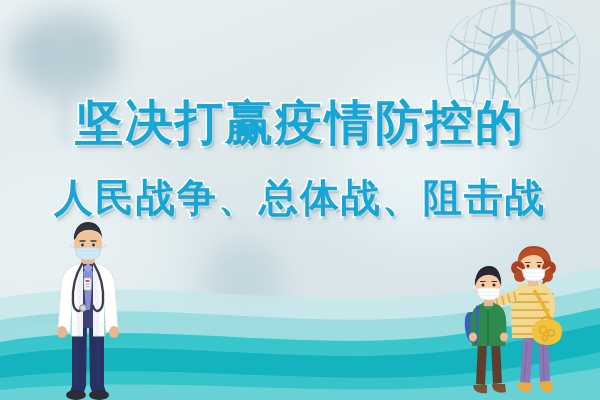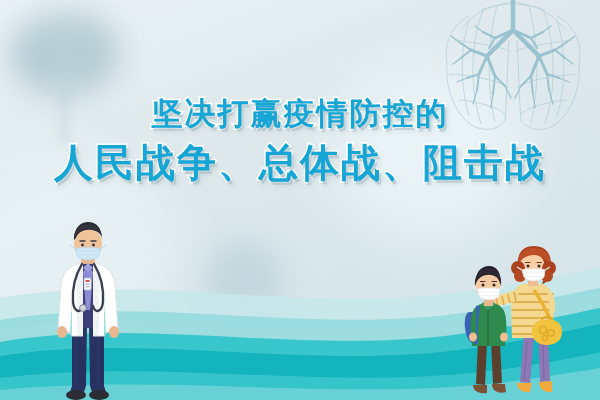--- a/index.html
+++ b/index.html
@@ -98,21 +98,21 @@
     color: #15a6d6;
     letter-spacing: 2px;
     line-height: 1.0;
     -webkit-text-stroke: 3px #ffffff;
     paint-order: stroke fill;
     text-shadow:
       2px 3px 0 rgba(120,150,160,0.30),
       3px 4px 5px rgba(110,140,150,0.22);
     white-space: nowrap;
   }
-  #headline-line-1 { font-size: 31px; margin-bottom: 14px; }
+  #headline-line-1 { font-size: 48px; margin-bottom: 32px; }
   #headline-line-2 { font-size: 39px; }
 
   
   #doctor {
     position: absolute;
     left: 36px;
     top: 218px;
     width: 104px;
     height: 182px;
     z-index: 7;

